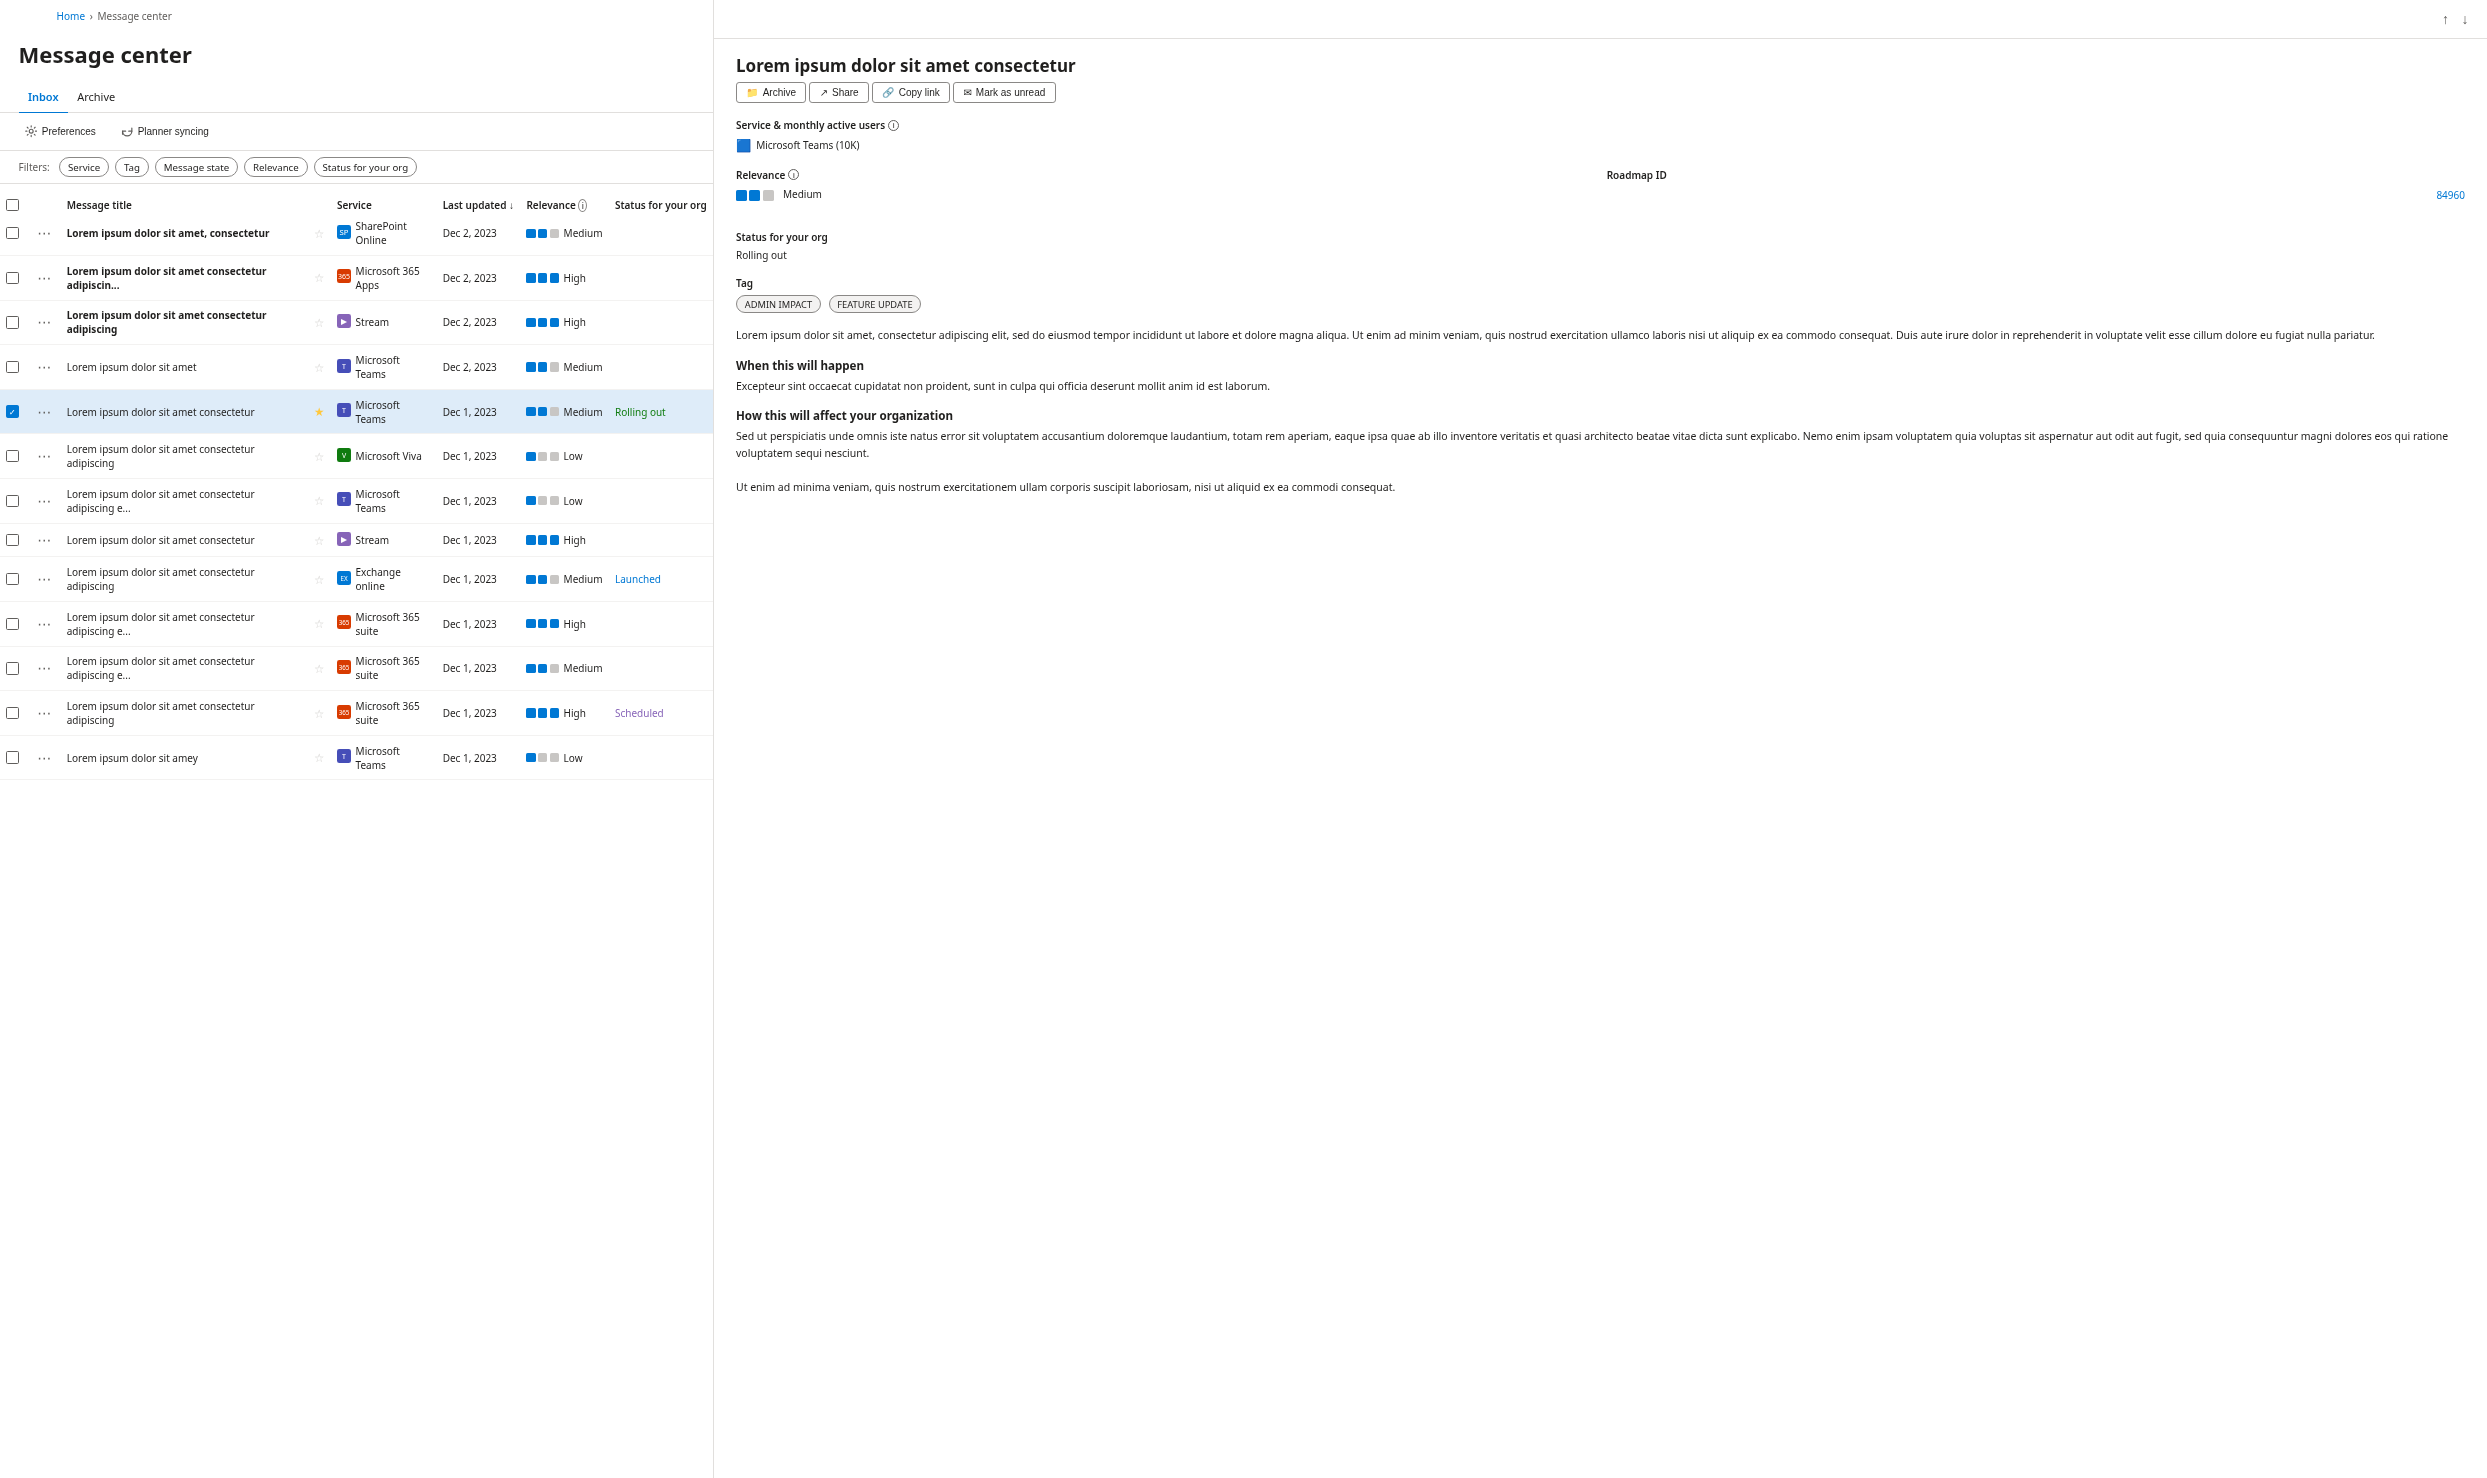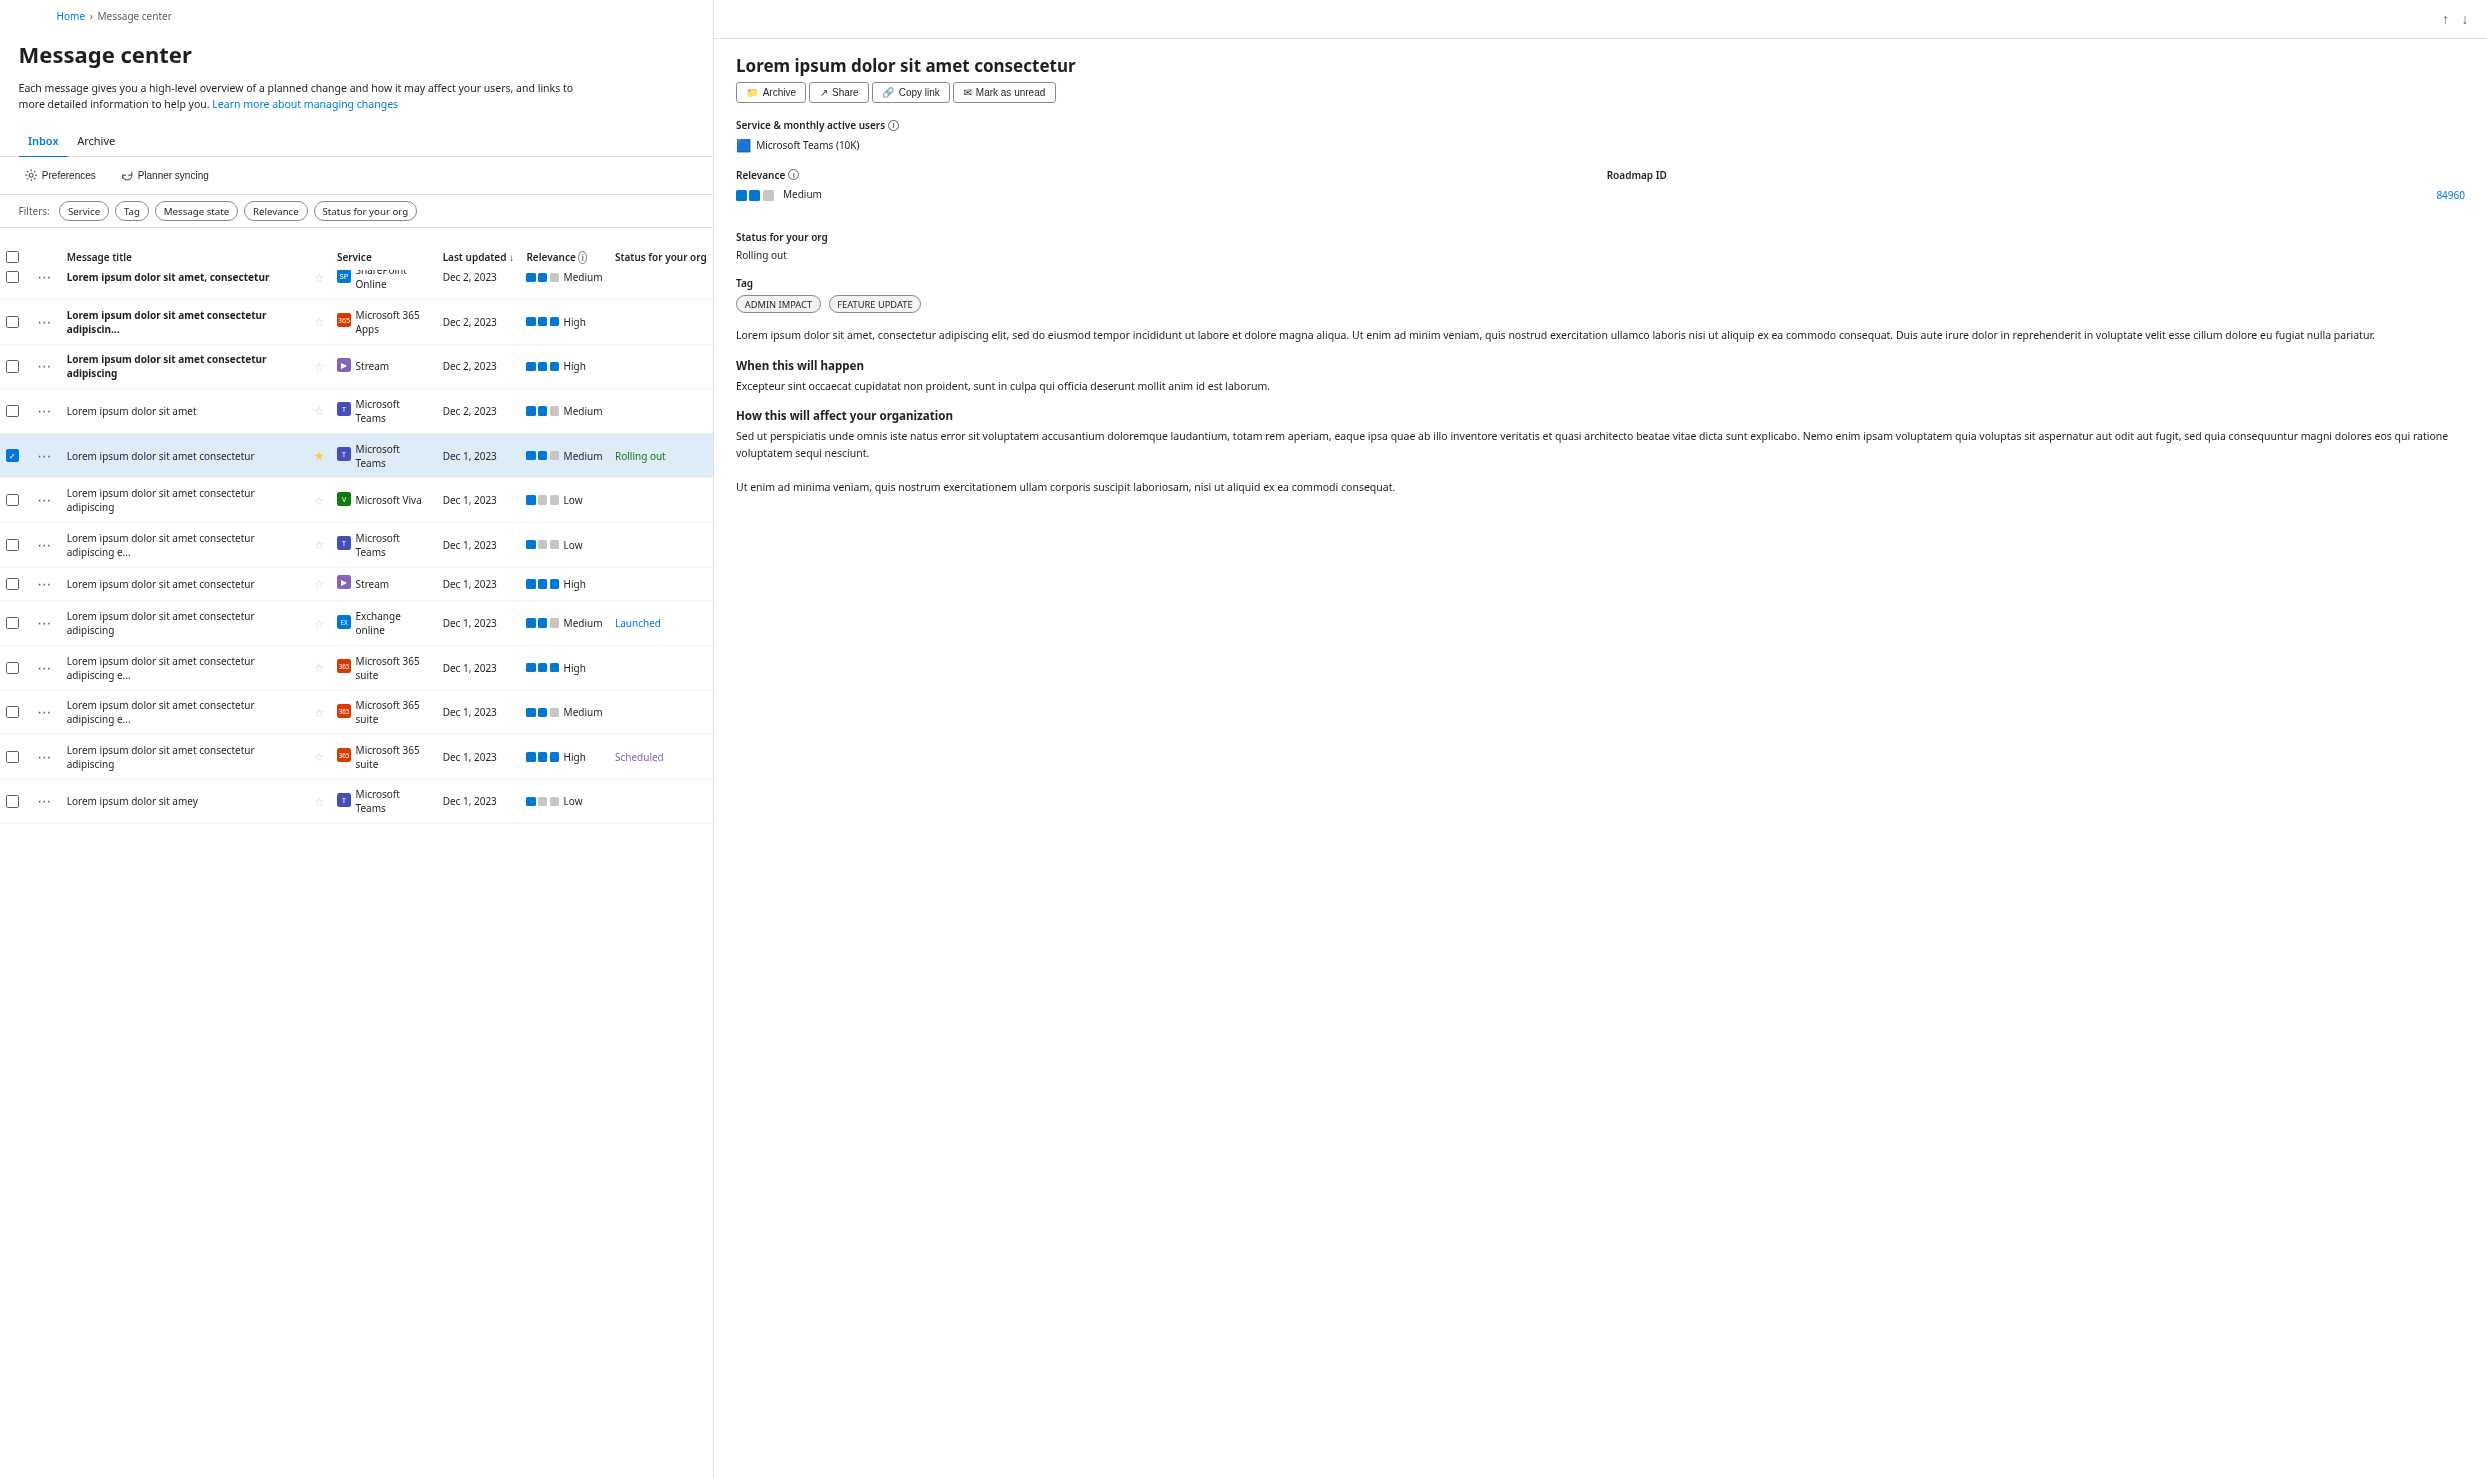--- a/index.html
+++ b/index.html
@@ -24,21 +24,21 @@
     .toolbar-row { display: flex; align-items: center; gap: 12.4px; padding: 9.3px 18.6px; border-bottom: 0.8px solid #e1dfdd; }
     .toolbar-btn { display: flex; align-items: center; gap: 4.7px; font-size: 10px; color: #201f1e; cursor: pointer; padding: 3.1px 6.2px; border: none; background: none; border-radius: 3.1px; }
 
     .filters-row { display: flex; align-items: center; gap: 6.2px; padding: 6.2px 18.6px; border-bottom: 0.8px solid #e1dfdd; flex-wrap: wrap; }
     .filters-label { font-size: 10px; color: #605e5c; margin-right: 3.1px; }
     .filter-chip { padding: 2.3px 7.8px; border: 0.8px solid #8a8886; border-radius: 11px; font-size: 9.7px; cursor: pointer; color: #201f1e; background: #fff; }
 
     
     .table-container { flex: 1; overflow-y: auto; }
     table { width: 100%; border-collapse: collapse; }
-    thead th { position: sticky; top: 16px; background: #fff; border-bottom: 0.8px solid #e1dfdd; padding: 6.2px 6.2px; font-size: 10px; font-weight: 600; color: #201f1e; text-align: left; white-space: nowrap; z-index: 2; }
+    thead th { position: sticky; top: 8px; background: #fff; border-bottom: 0.8px solid #e1dfdd; padding: 6.2px 6.2px; font-size: 10px; font-weight: 600; color: #201f1e; text-align: left; white-space: nowrap; z-index: 2; }
     thead th.check-col { width: 28px; }
     thead th.title-col { min-width: 217px; }
     thead th.actions-col { width: 25px; }
     tbody tr { border-bottom: 0.8px solid #f3f2f1; }
     tbody tr.selected { background: #deecf9; }
     tbody td { padding: 7.8px 6.2px; font-size: 10px; vertical-align: middle; }
     .row-title-bold { font-weight: 700; }
     .check-box { width: 12.4px; height: 12.4px; border: 1.2px solid #605e5c; border-radius: 1.6px; cursor: pointer; display: flex; align-items: center; justify-content: center; }
     .check-box.checked { background: #0078d4; border-color: #0078d4; }
     .check-box.checked::after { content: '✓'; color: #fff; font-size: 7.8px; }
@@ -98,24 +98,20 @@
 <div class="left-panel">
 
   <div class="breadcrumb">
     <a>Home</a>
     <span>›</span>
     <span>Message center</span>
   </div>
 
   <div class="page-title">Message center</div>
 
-  <div class="page-description">
-    <span>Each message gives you a high-level overview of a planned change and how it may affect your users, and links to more detailed information to help you.</span>
-    <a>Learn more about managing changes</a>
-  </div>
 
   <div class="tabs-row">
     <div class="tab active">Inbox</div>
     <div class="tab">Archive</div>
   </div>
 
   <div class="toolbar-row">
     <button class="toolbar-btn">
       <svg width="12.4" height="12.4" viewBox="0 0 16 16" fill="none">
         <circle cx="8" cy="8" r="2.5" stroke="#605e5c" stroke-width="1.5"></circle>

